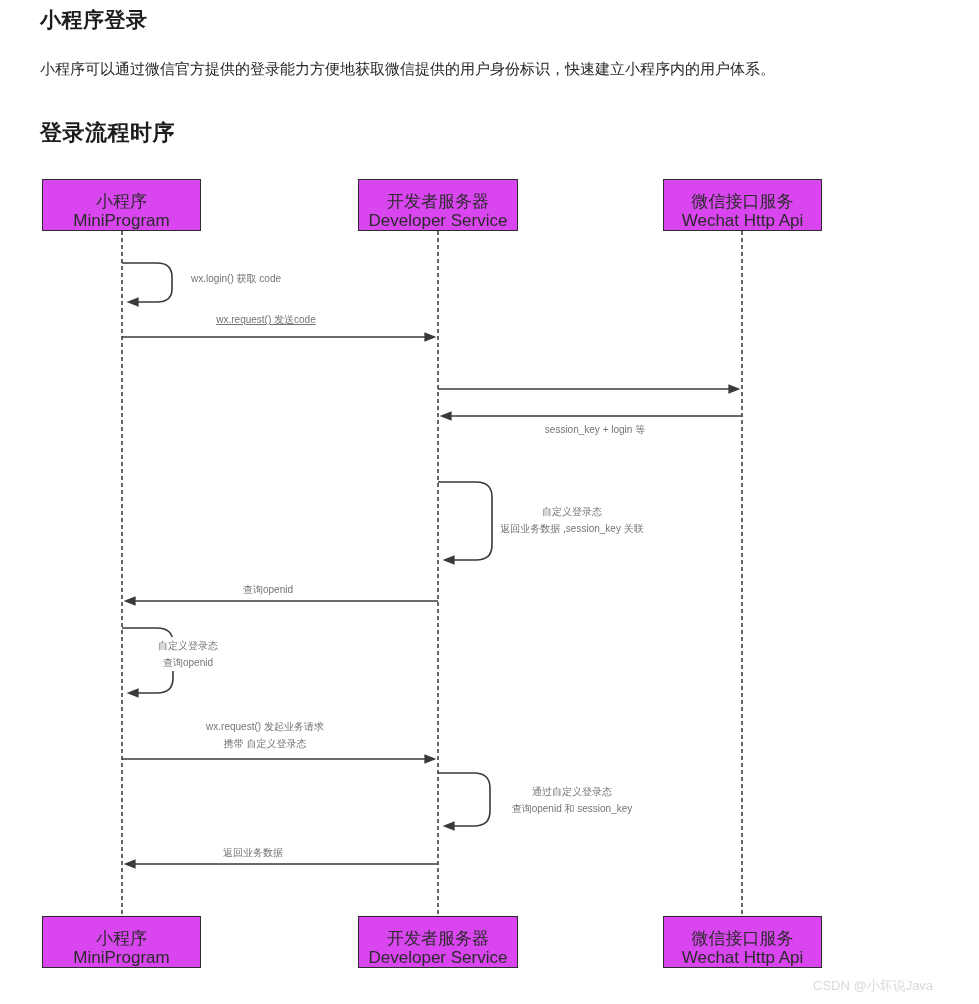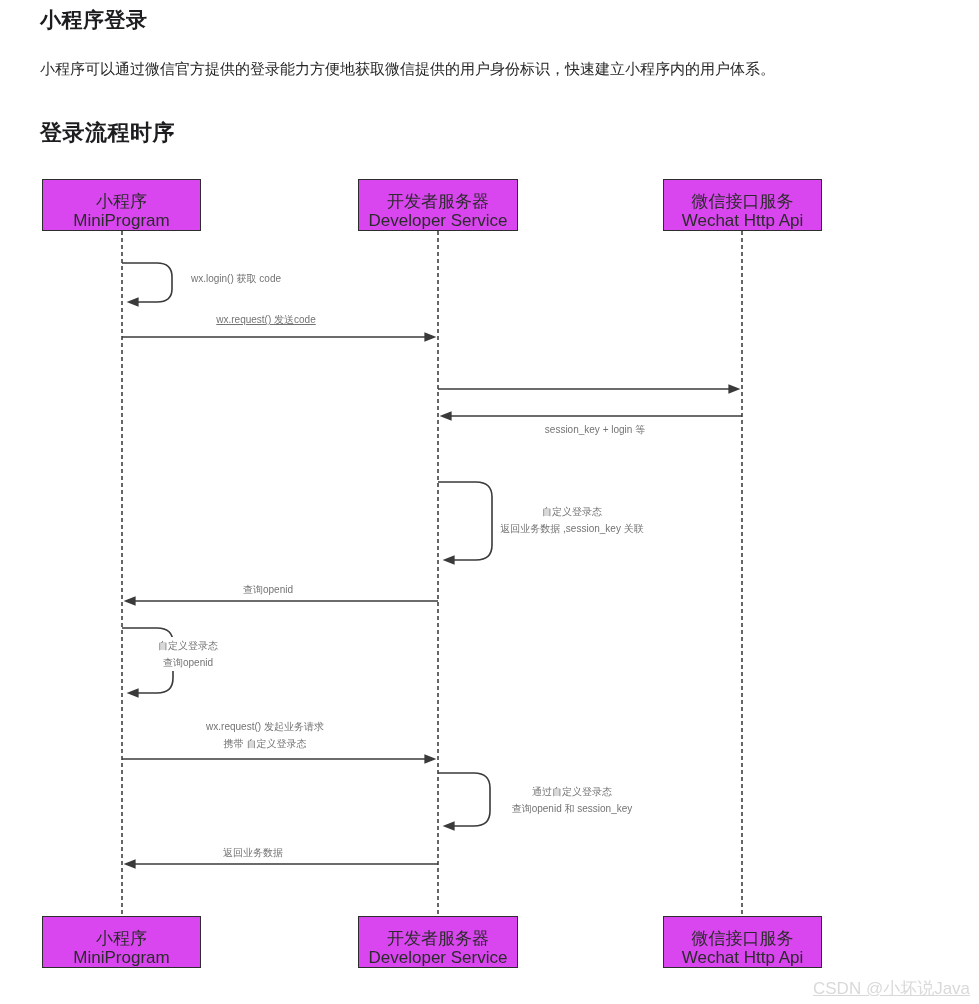--- a/index.html
+++ b/index.html
@@ -43,21 +43,21 @@
   .m2 { left:595px; top:349px; }
   .m3 { left:595px; top:421px; }
   .m4 { left:572px; top:503px; }
   .m5 { left:268px; top:581px; }
   .m6 { left:188px; top:637px; }
   .m7 { left:265px; top:718px; }
   .m8 { left:572px; top:783px; }
   .m9 { left:253px; top:844px; }
   .watermark {
     position:absolute; left:813px; top:977px;
-    font-size:17px; color:#d9d9d9; white-space:nowrap;text-decoration:underline;
+    font-size:13px; color:#d9d9d9; white-space:nowrap;
   }
   svg .lifeline { stroke:#343434; stroke-width:1.5; stroke-dasharray:4 3; fill:none; }
   svg .arrow, svg .selfloop { stroke:#3a3a3a; stroke-width:1.6; fill:none; }
 </style>
 </head>
 <body>
 
 <div class="canvas">
 
   <h1 class="page-title">小程序登录</h1>

